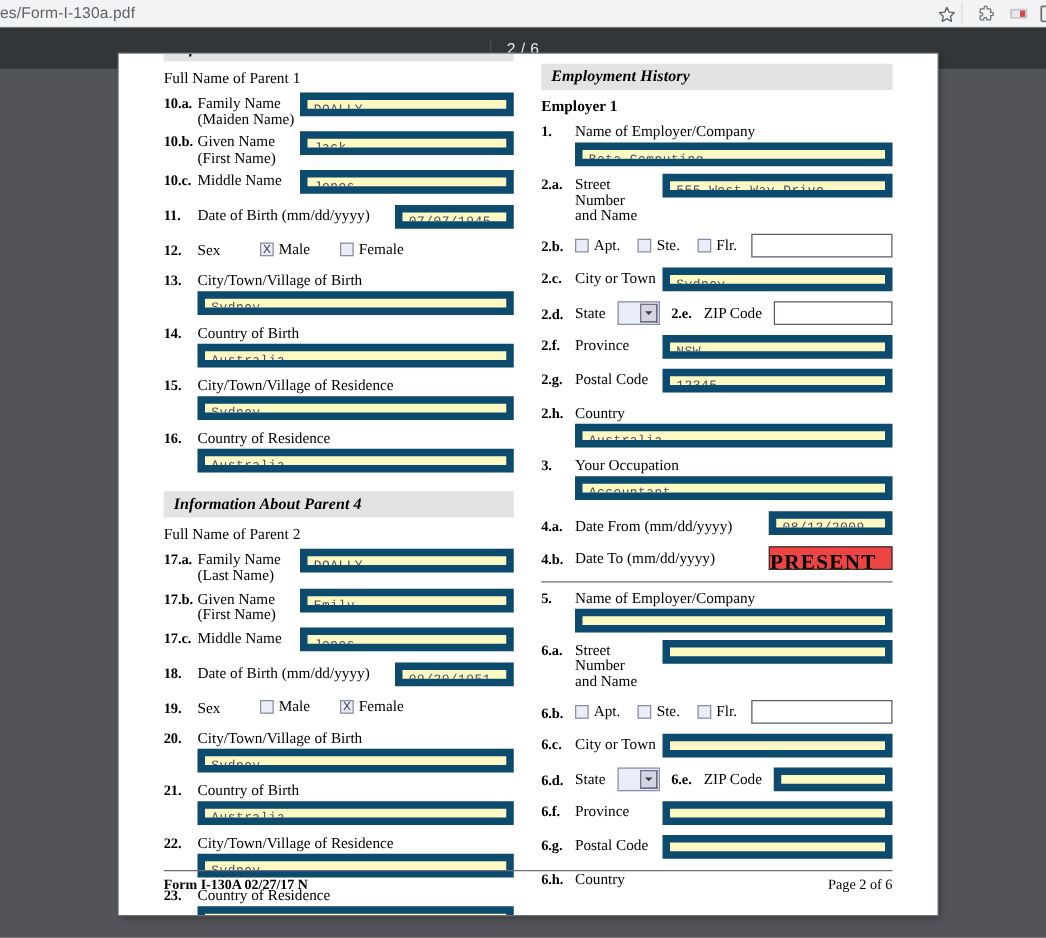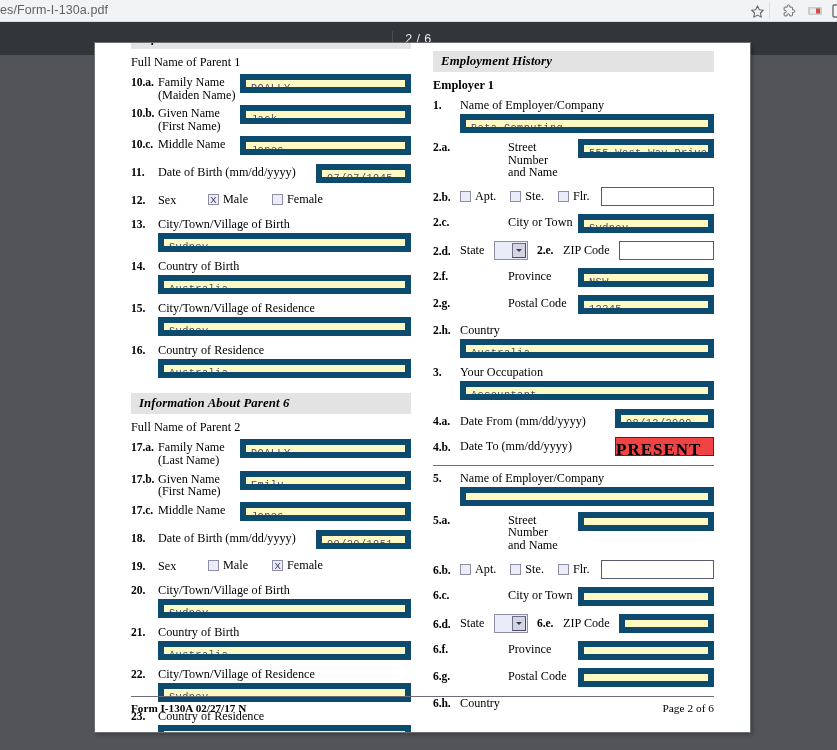--- a/index.html
+++ b/index.html
@@ -103,21 +103,21 @@
   .num {
     font-weight: bold; font-size: 11.6px;
     width: 27px; flex: none; padding-top: 2px;
     letter-spacing: -.1px;
   }
   .lbl {
     font-size: 12.2px; line-height: 12.6px;
     padding-top: 2px;
   }
   .lbl.w82  { width: 82px;  flex: none; }
-  .lbl.w70  { width: 70px;  flex: none; margin-left: 48px; }
+  .lbl.w70  { width: 70px;  flex: none; }
   .lbl.grow { flex: 1; }
 
   
   .fld {
     background: #fef9c3;
     border: 6px solid #0c4a6e;
     height: 17px;
     box-sizing: border-box;
     font-family: "Liberation Mono", monospace;
     font-size: 10.3px;
@@ -337,21 +337,21 @@
       </div>
 
     <div class="row" style="margin-top:6px">
       <div class="num">16.</div>
       <div class="lbl grow">Country of Residence</div>
     </div>
     <div class="fld-line">
         <div class="fld tall">Australia</div>
       </div>
 
-    <div class="section-bar" style="margin-top:15px">Information About Parent 6</div>
+    <div class="section-bar" style="margin-top:15px">Information About Parent 4</div>
 
     <div class="sub-head">Full Name of Parent 2</div>
 
     <div class="row">
       <div class="num">17.a.</div>
       <div class="lbl w82">
         <span>Family Name</span><br>
         <span>(Last Name)</span>
       </div>
       <div class="fld-wrap">
@@ -553,21 +553,21 @@
 
     <div class="row">
       <div class="num">5.</div>
       <div class="lbl grow">Name of Employer/Company</div>
     </div>
     <div class="fld-line">
         <div class="fld tall"></div>
       </div>
 
     <div class="row" style="margin-top:6px">
-      <div class="num">5.a.</div>
+      <div class="num">6.a.</div>
       <div class="lbl w70">
         <span>Street Number</span><br>
         <span>and Name</span>
       </div>
       <div class="fld-wrap">
           <div class="fld tall"></div>
         </div>
     </div>
 
     <div class="row" style="margin-top:8px;align-items:center">

